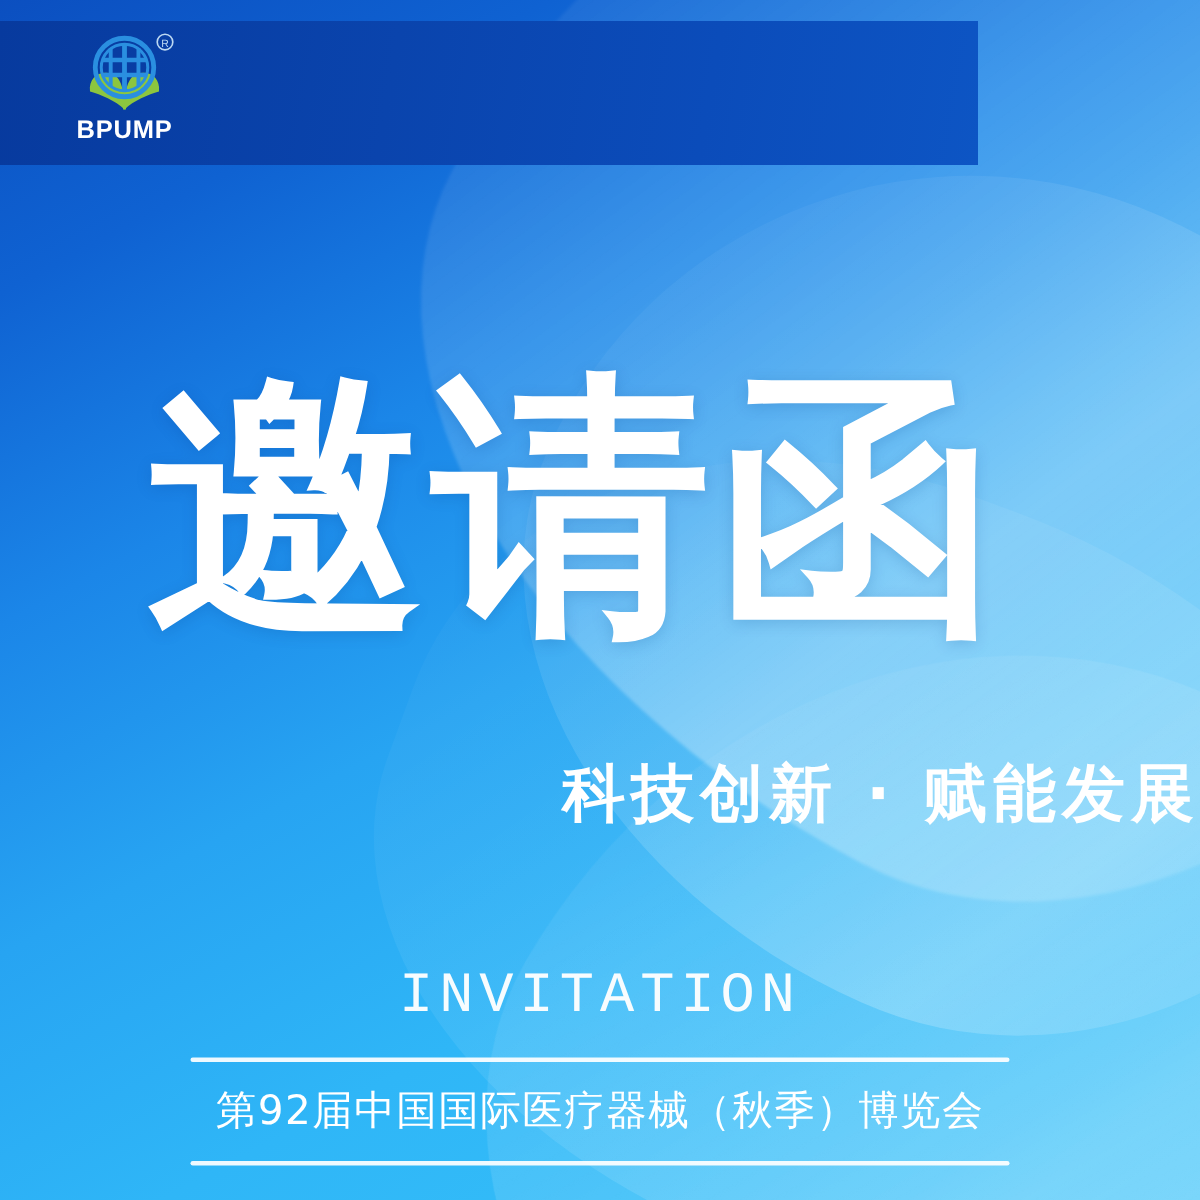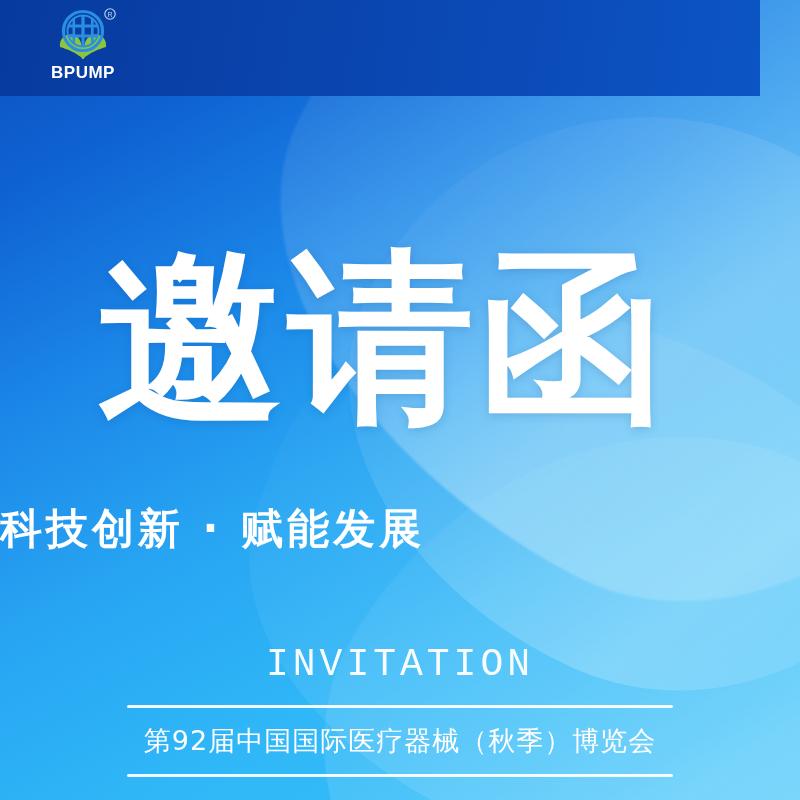--- a/index.html
+++ b/index.html
@@ -68,22 +68,22 @@
     width: 700px;
     height: 520px;
     background: linear-gradient(125deg, rgba(255,255,255,0) 0%, rgba(255,255,255,0.10) 55%, rgba(255,255,255,0.16) 75%, rgba(255,255,255,0) 100%);
     transform: rotate(20deg);
     border-radius: 45% 55% 50% 50% / 50% 50% 55% 45%;
   }
 
   
   .header {
     position: absolute;
-    top: 0; left: 0;
-    width: 760px;
+    top: 14px; left: 0;
+    width: 652px;
     height: 96px;
     background: linear-gradient(100deg, #073a9e 0%, #0a44ad 40%, #0b4cba 72%, #0d55c4 100%);
     display: flex;
     align-items: center;
     z-index: 5;
   }
   .logo-block {
     position: relative;
     margin-left: 44px;
     width: 78px;
@@ -142,21 +142,21 @@
     font-family: "DejaVu Sans", "Liberation Sans", sans-serif;
     text-shadow: 0 2px 10px rgba(0, 60, 140, 0.18);
     white-space: nowrap;
   }
 
   .subtitle {
     position: absolute;
     top: 412px;
     left: 0;
     width: 800px;
-    text-align: left;
+    text-align: right;
     color: #ffffff;
     font-size: 42px;
     font-weight: 700;
     letter-spacing: 4px;
     line-height: 1;
     font-family: "DejaVu Sans", "Liberation Sans", sans-serif;
     white-space: nowrap;
   }
 
   .invitation-en {

